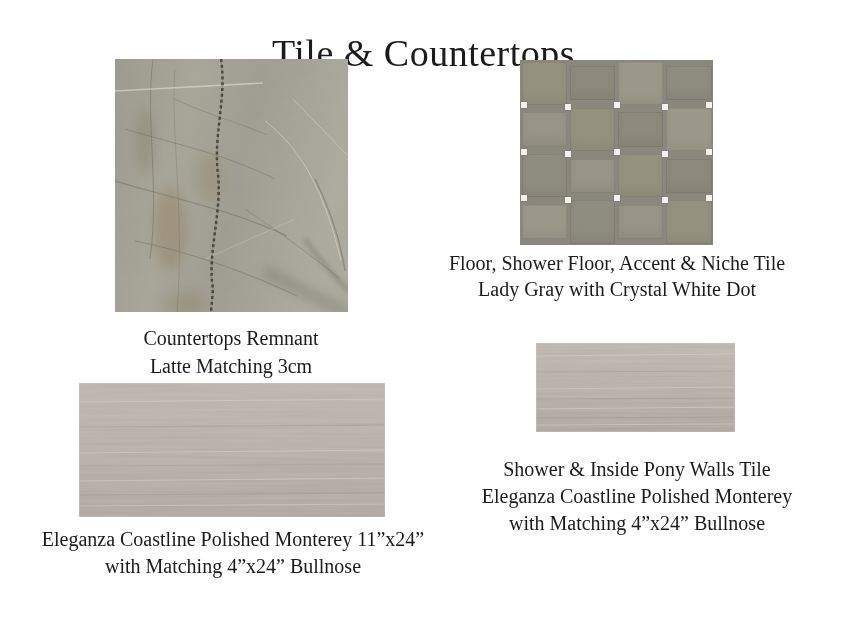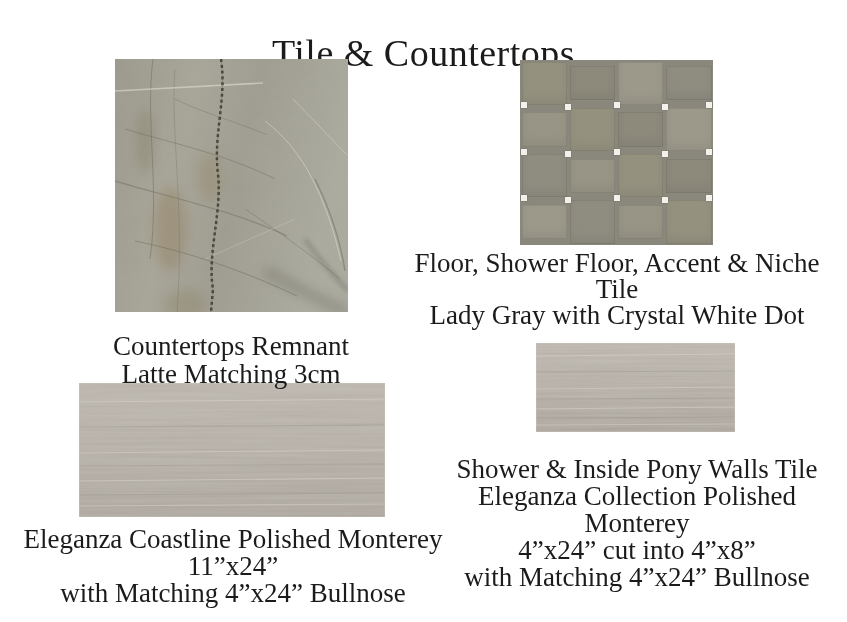--- a/index.html
+++ b/index.html
@@ -2,26 +2,26 @@
 <html><head>
 <meta charset="utf-8">
 <style>
   html,body{margin:0;padding:0;background:#ffffff;}
   #page{position:relative;width:847px;height:622px;background:#ffffff;overflow:hidden;
         font-family:"Liberation Serif", serif;color:#1b1b1b;}
   .title{position:absolute;left:0;top:6px;width:100%;text-align:center;
          font-size:38px;line-height:1.2;font-weight:400;letter-spacing:.5px;}
   .art{position:absolute;overflow:hidden;}
   .art svg{display:block;}
-  .cap{position:absolute;text-align:center;font-size:27px;line-height:27px;}
+  .cap{position:absolute;text-align:center;font-size:20px;line-height:27px;}
   .slab{left:115px;top:59px;width:233px;height:253px;}
   .mosaic{left:520px;top:60px;width:193px;height:185px;background:#8a877c;}
   .plank-a{left:79px;top:383px;width:306px;height:134px;}
   .plank-b{left:536px;top:343px;width:199px;height:89px;}
-  .cap-a{left:96px;top:332px;width:270px;line-height:28px;}
+  .cap-a{left:96px;top:324px;width:270px;line-height:28px;}
   .cap-b{left:407px;top:250px;width:420px;line-height:26px;}
   .cap-c{left:10px;top:526px;width:446px;}
   .cap-d{left:447px;top:438px;width:380px;margin-top:18px;}
   .mtile{position:absolute;box-shadow:inset 0 0 0 1px rgba(0,0,0,.07), inset 0 -6px 10px rgba(0,0,0,.06);
          background-image:radial-gradient(rgba(255,255,255,.07) 1px, transparent 1px);
          background-size:5px 5px;}
   .mdot{position:absolute;width:6px;height:6px;box-shadow:0 0 1px rgba(0,0,0,.35);}
 </style>
 </head>
 <body>
@@ -188,18 +188,17 @@
     <div>Lady Gray with Crystal White Dot</div>
   </div>
 
   <div class="cap cap-c">
     <div>Eleganza Coastline Polished Monterey 11”x24”</div>
     <div>with Matching 4”x24” Bullnose</div>
   </div>
 
   <div class="cap cap-d">
     <div>Shower &amp; Inside Pony Walls Tile</div>
-    <div>Eleganza Collection Polished Monterey</div>
-    <div>4”x24” cut into 4”x8”</div>
+    <div>Eleganza Coastline Polished Monterey</div>
     <div>with Matching 4”x24” Bullnose</div>
   </div>
 
 </div>
 
 </body></html>

